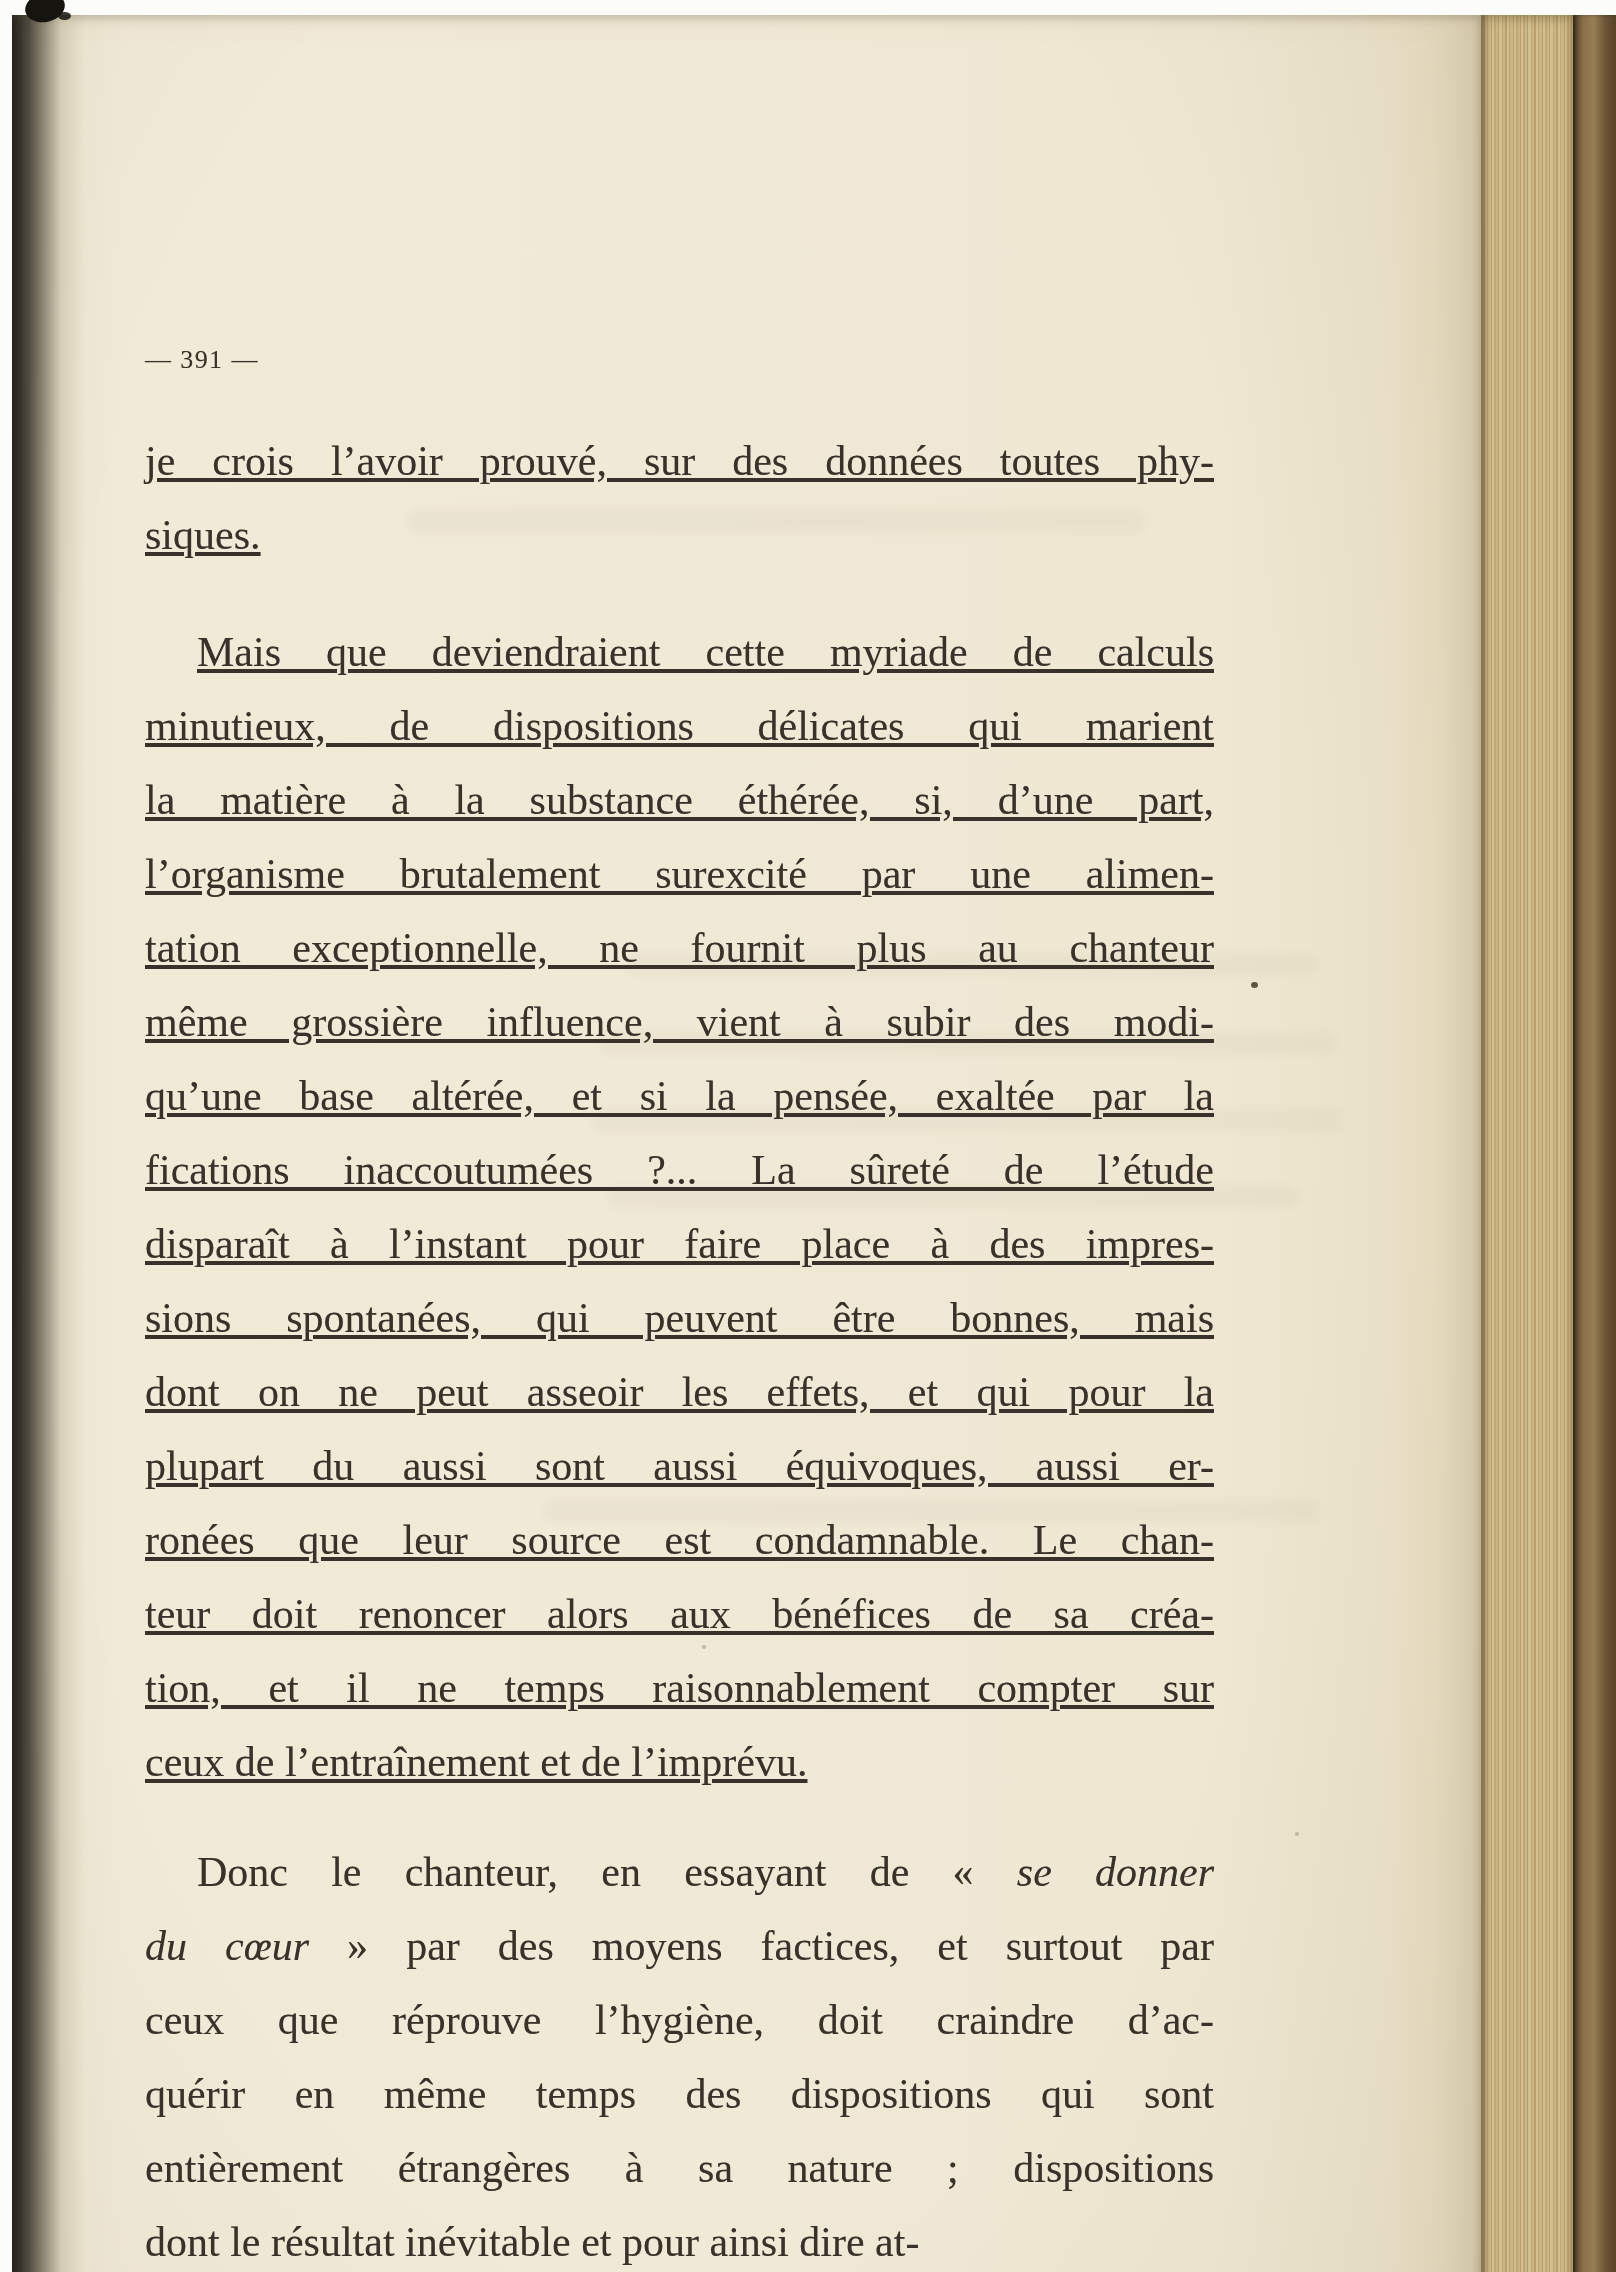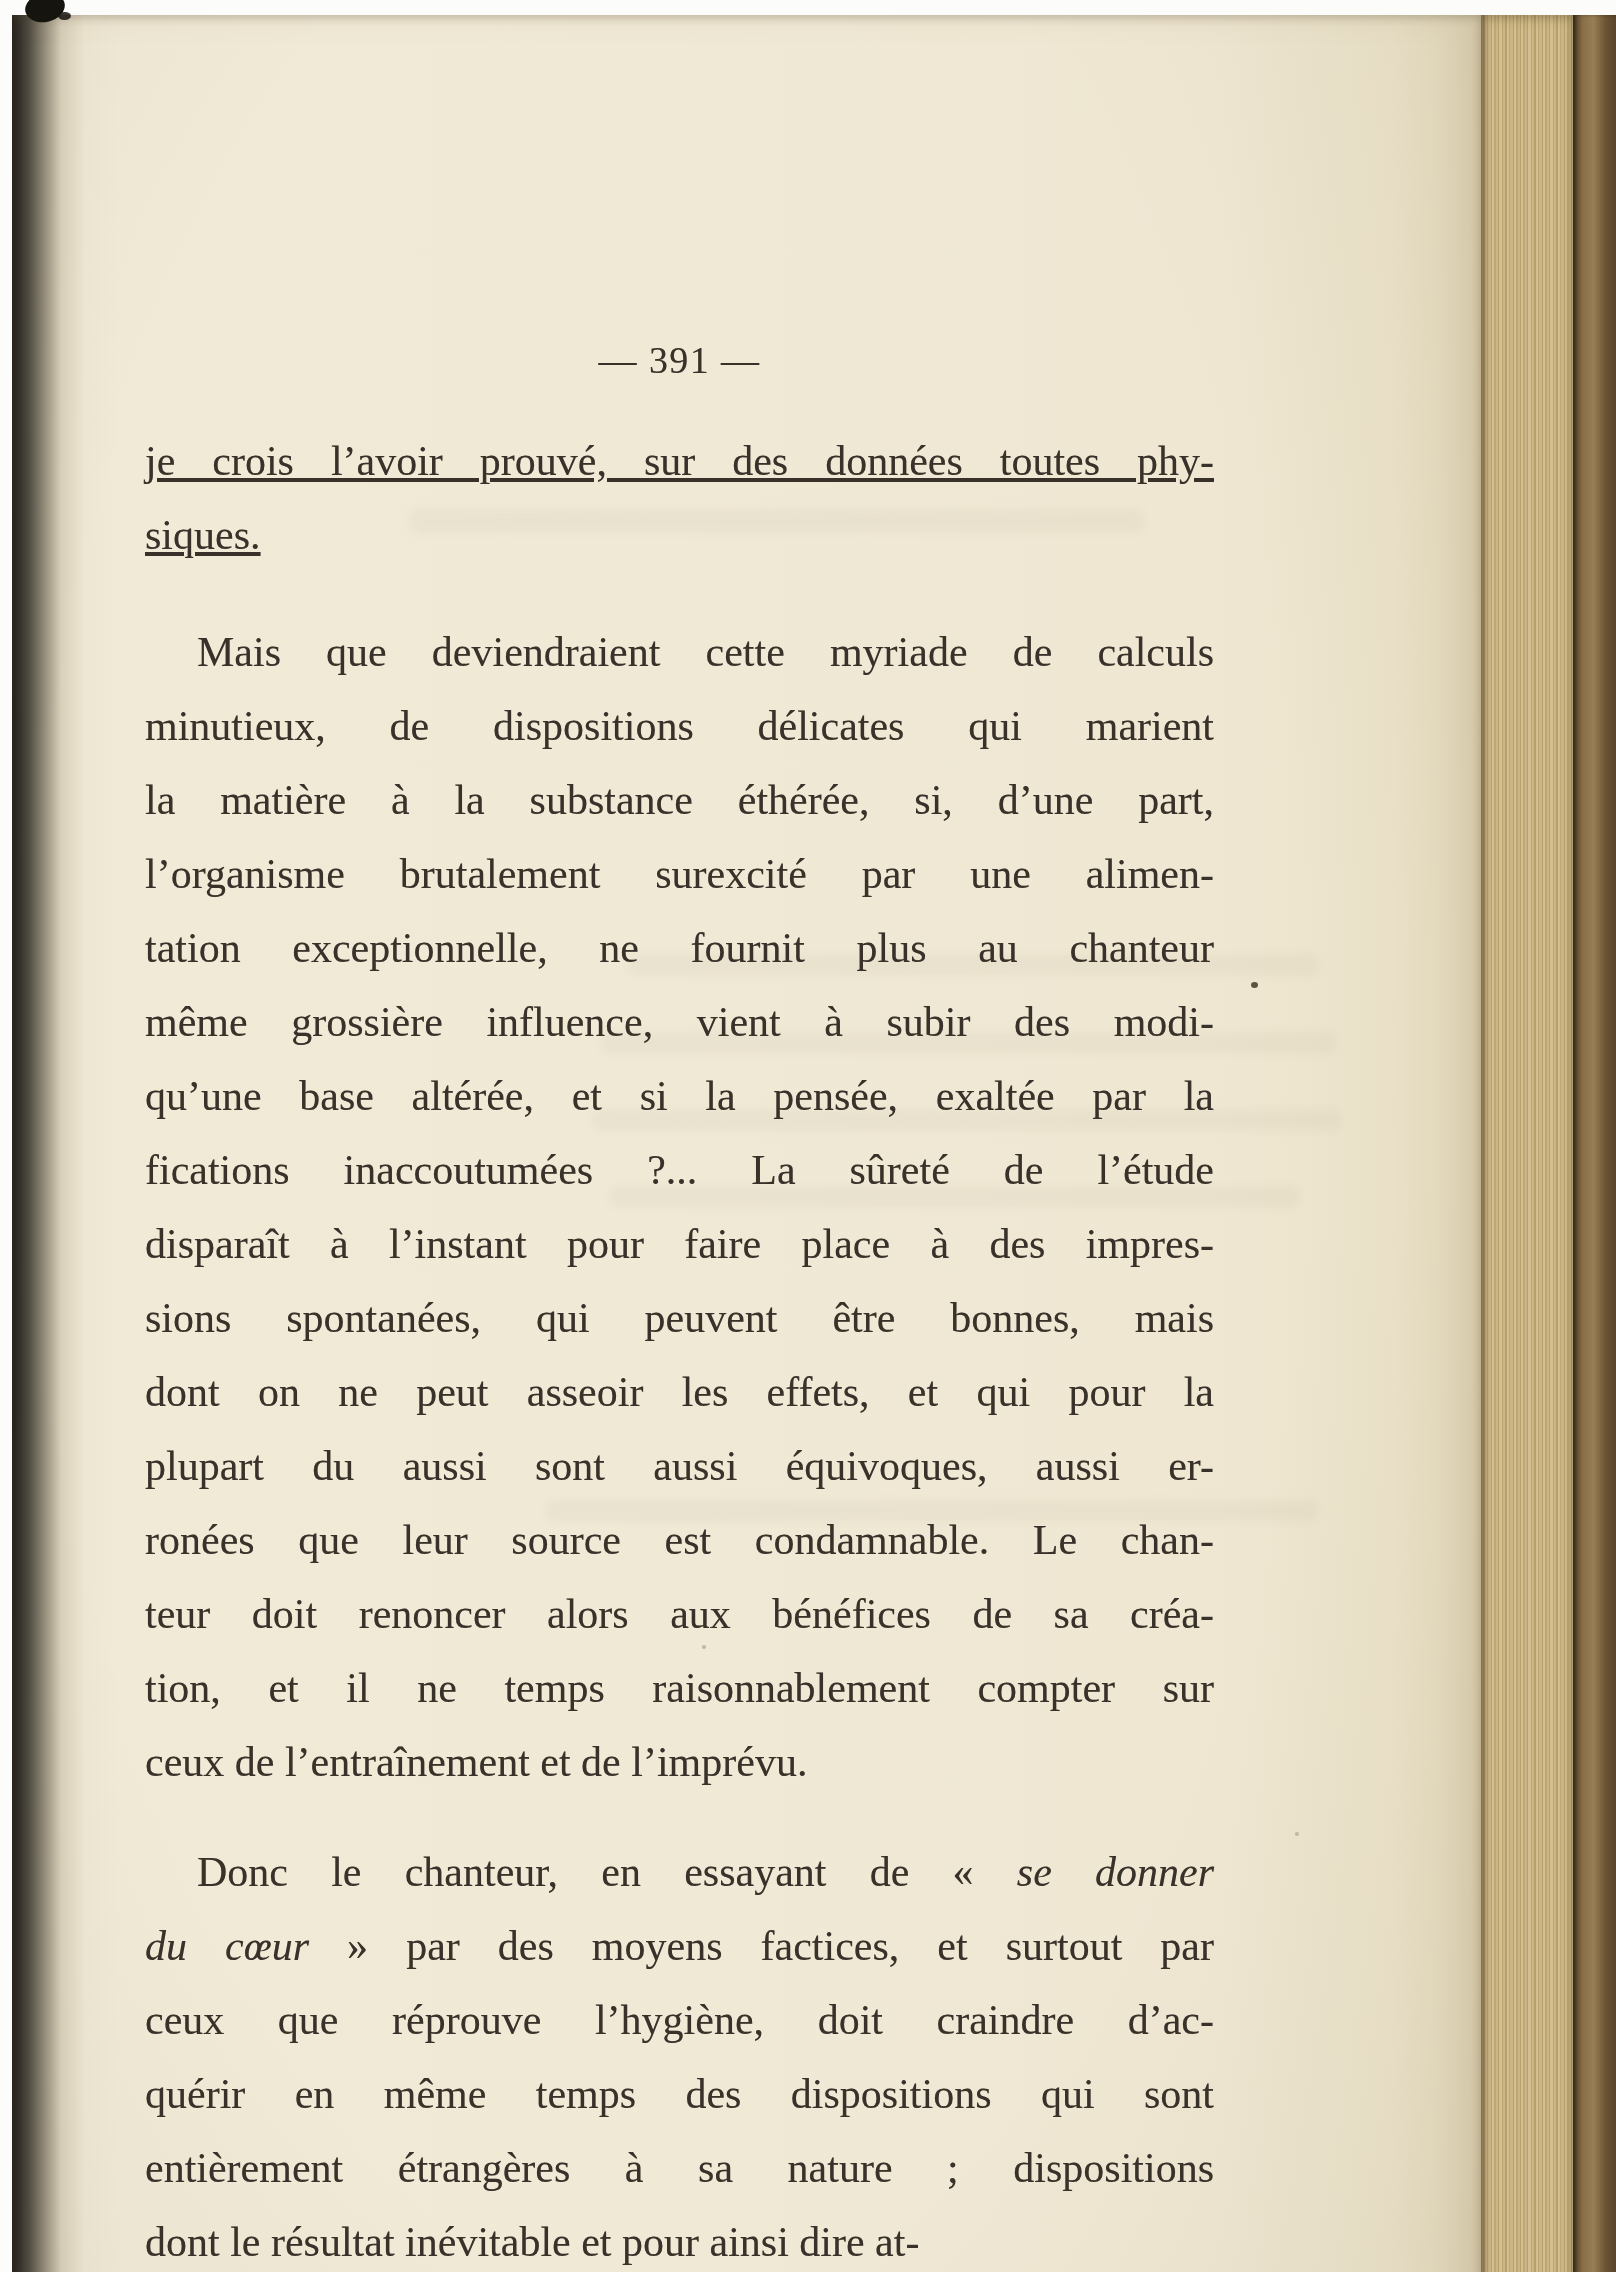--- a/index.html
+++ b/index.html
@@ -94,28 +94,27 @@
   
   .text-block{
     position:absolute;
     left:145px;top:323px;width:1069px;
     font-size:42px;
     line-height:74px;
     color:var(--ink);
     text-shadow:0 0 0.5px rgba(54,46,38,.35);
   }
   .page-number{
-    text-align:center;
-    font-size:38px;
+    font-size:26px;
     letter-spacing:1.4px;
     line-height:74px;
   }
   .para{margin-top:36px;}
   .para.first{margin-top:27px;text-decoration:underline;}
-  .para.p2{margin-top:43px;}
+  .para.p2{margin-top:43px;text-decoration:underline;}
   .para.indent .line:first-child{text-indent:52px;}
   .line{
     text-align:justify;
     text-align-last:justify;
   }
   .line.last{text-align-last:left;}
   .it{font-style:italic;margin-top:8px;}
 </style>
 </head>
 <body>

